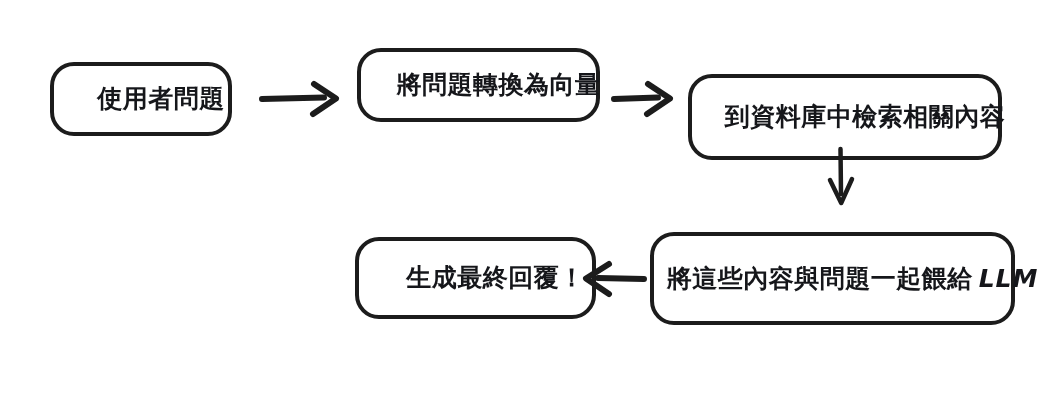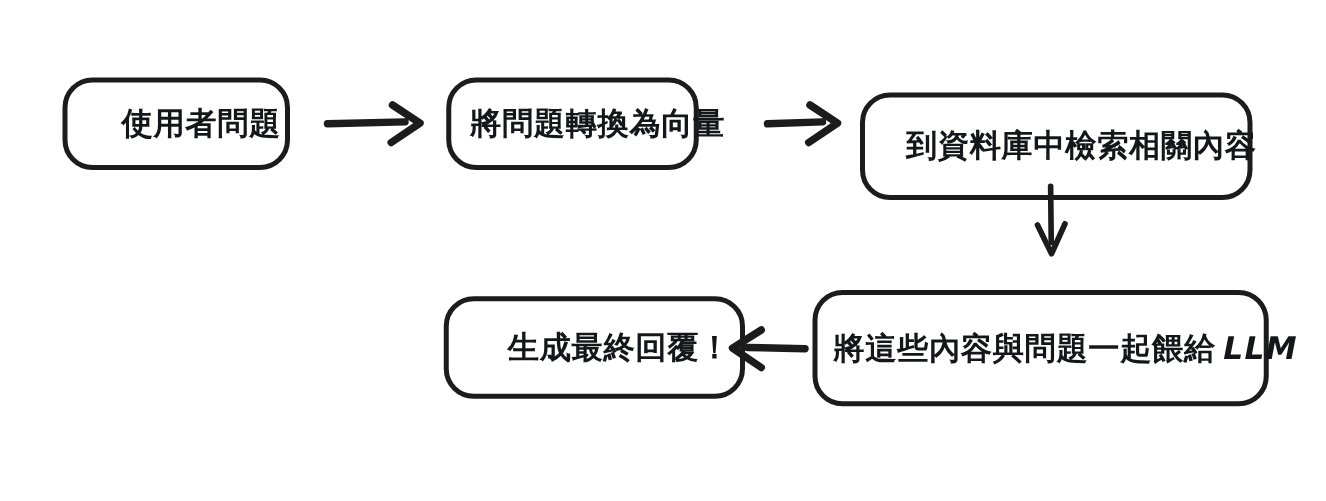--- a/index.html
+++ b/index.html
@@ -48,21 +48,21 @@
     position: absolute;
     pointer-events: none;
   }
   .arrow svg {
     display: block;
     overflow: visible;
   }
 
   
   #node-user-question   { left: 50px;  top: 62px;  width: 182px; height: 74px; }
-  #node-embed-question  { left: 357px; top: 62px;  width: 202px; height: 74px; }
+  #node-embed-question  { left: 357px; top: 48px;  width: 243px; height: 74px; }
   #node-retrieve-db     { left: 688px; top: 74px;  width: 314px; height: 86px; }
   #node-final-answer    { left: 355px; top: 237px; width: 241px; height: 82px; }
   #node-feed-llm        { left: 650px; top: 232px; width: 365px; height: 93px; }
 
   #arrow-1 { left: 258px; top: 78px;  width: 92px;  height: 42px; }
   #arrow-2 { left: 610px; top: 78px;  width: 72px;  height: 42px; }
   #arrow-3 { left: 818px; top: 146px; width: 46px;  height: 62px; }
   #arrow-4 { left: 578px; top: 258px; width: 70px;  height: 42px; }
 </style>
 </head>

